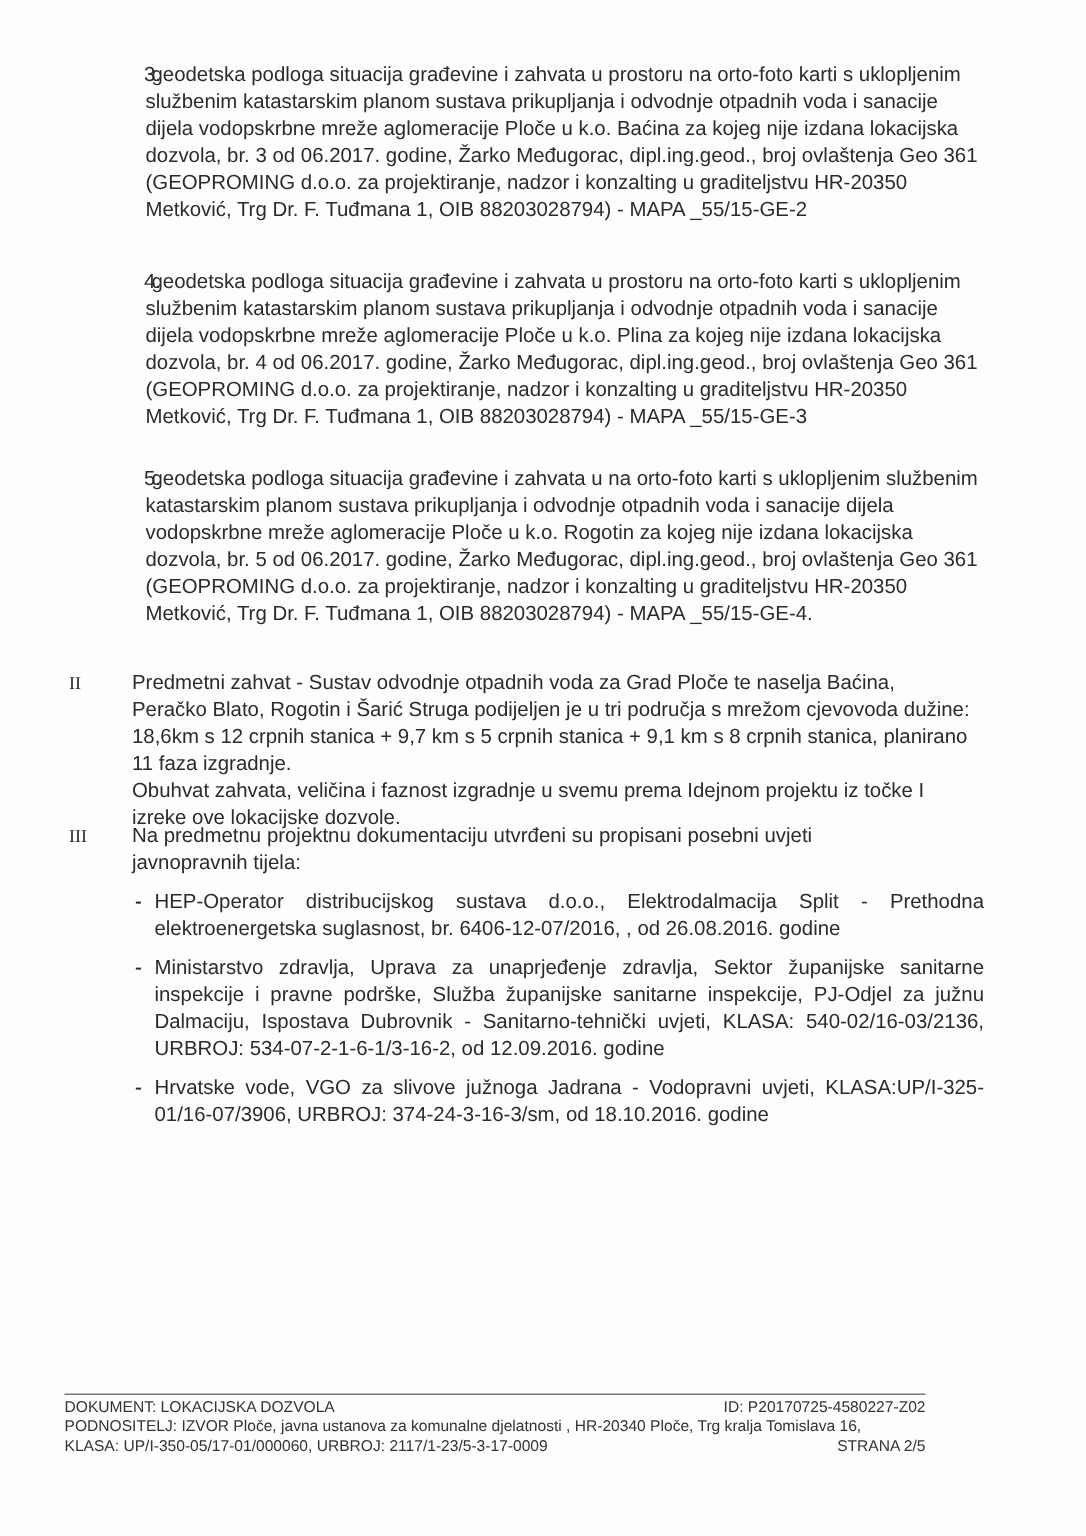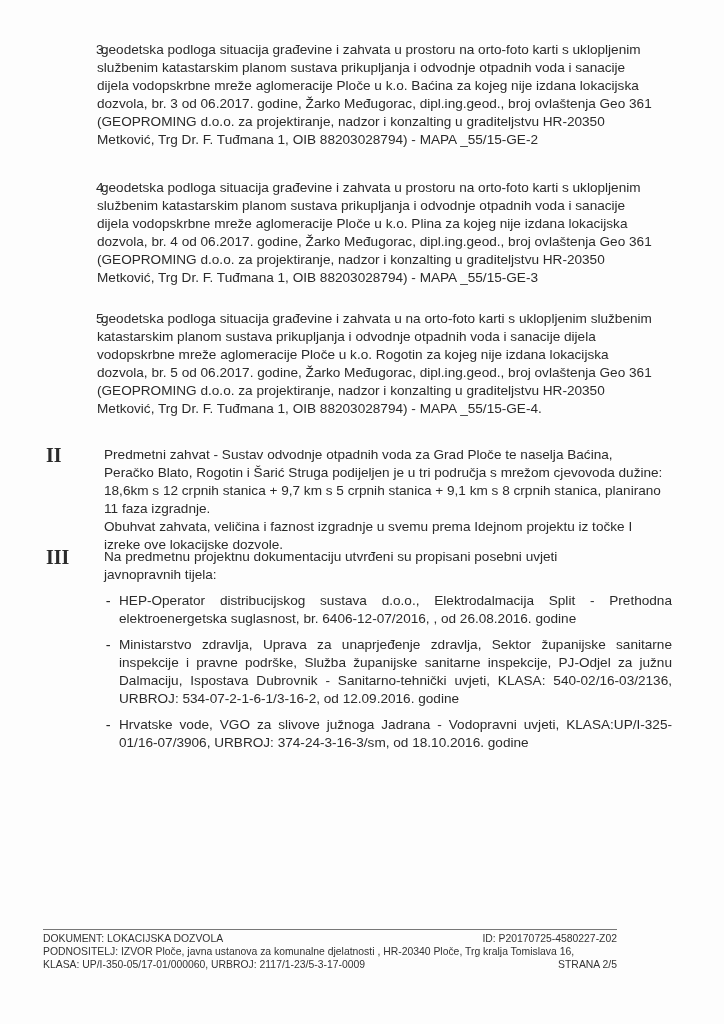--- a/index.html
+++ b/index.html
@@ -5,22 +5,22 @@
   html, body { margin: 0; padding: 0; }
   body {
     width: 724px; height: 1024px; background: #fdfdfd; position: relative;
     overflow: hidden; font-family: "Liberation Sans", sans-serif; color: #2b2b2b;
   }
   .page { position: absolute; left: 0; top: 0; width: 724px; height: 1024px; }
   .item { position: absolute; left: 96px; width: 560px; font-size: 13.6px; line-height: 18px; }
   .item .num { position: absolute; left: 0; top: 0; }
   .item .txt { margin-left: 1px; text-indent: 4px; }
   .sec { position: absolute; left: 46px; width: 620px; font-size: 13.6px; line-height: 18px; }
-  .sec .roman { position: absolute; left: 0; top: 0; font-family: "Liberation Serif", serif; font-size: 20px; font-weight: bold; }
-  .sec .body { margin-left: 58px; width: 560px; }
+  .sec .roman { position: absolute; left: 0; top: 0; font-family: "Liberation Serif", serif; font-size: 12px; }
+  .sec .body { margin-left: 42px; width: 560px; }
   .sec .body p { margin: 0; }
   .bullets { margin: 0; padding: 0; list-style: none; }
   .bullets li { position: relative; padding-left: 15px; text-align: justify; margin-bottom: 8px; width: 553px; }
   .bullets li .dash { position: absolute; left: 2px; top: 0; }
   .footer { position: absolute; left: 43px; top: 929px; width: 574px; font-size: 10.4px; line-height: 13px; color: #333; }
   .footer .rule { border-top: 1.5px solid #777; margin-bottom: 2px; }
   .footer .row { display: flex; justify-content: space-between; }
 </style>
 </head>
 <body>

